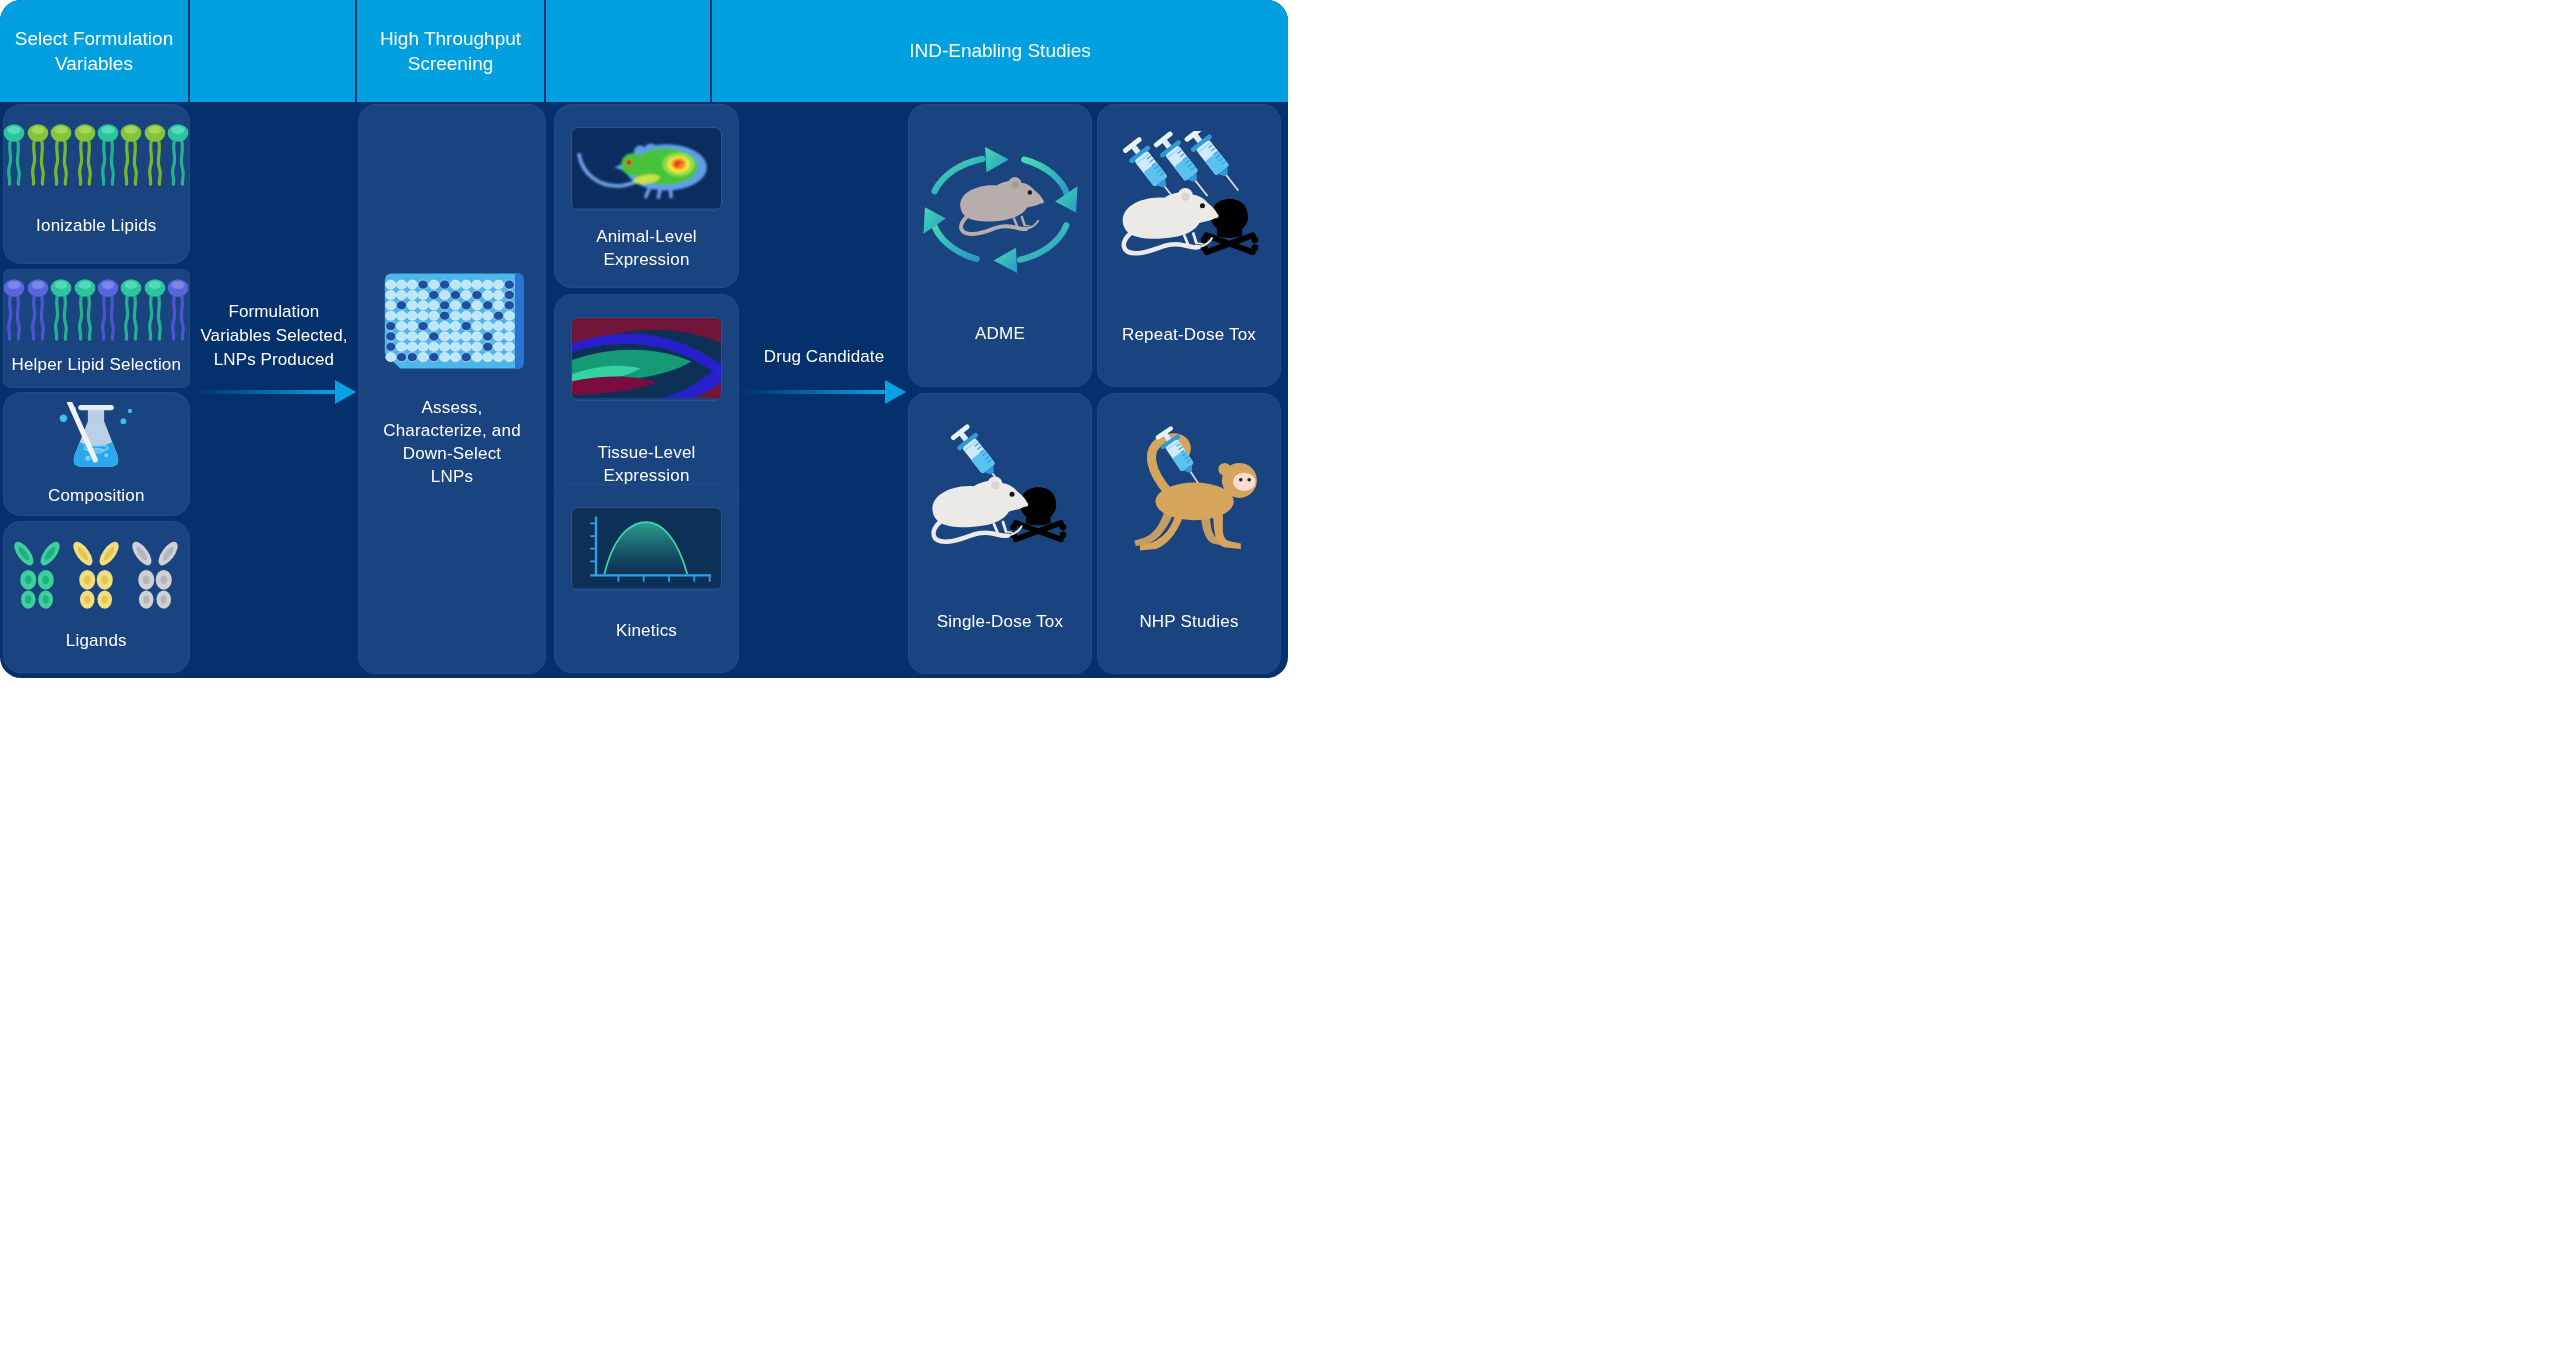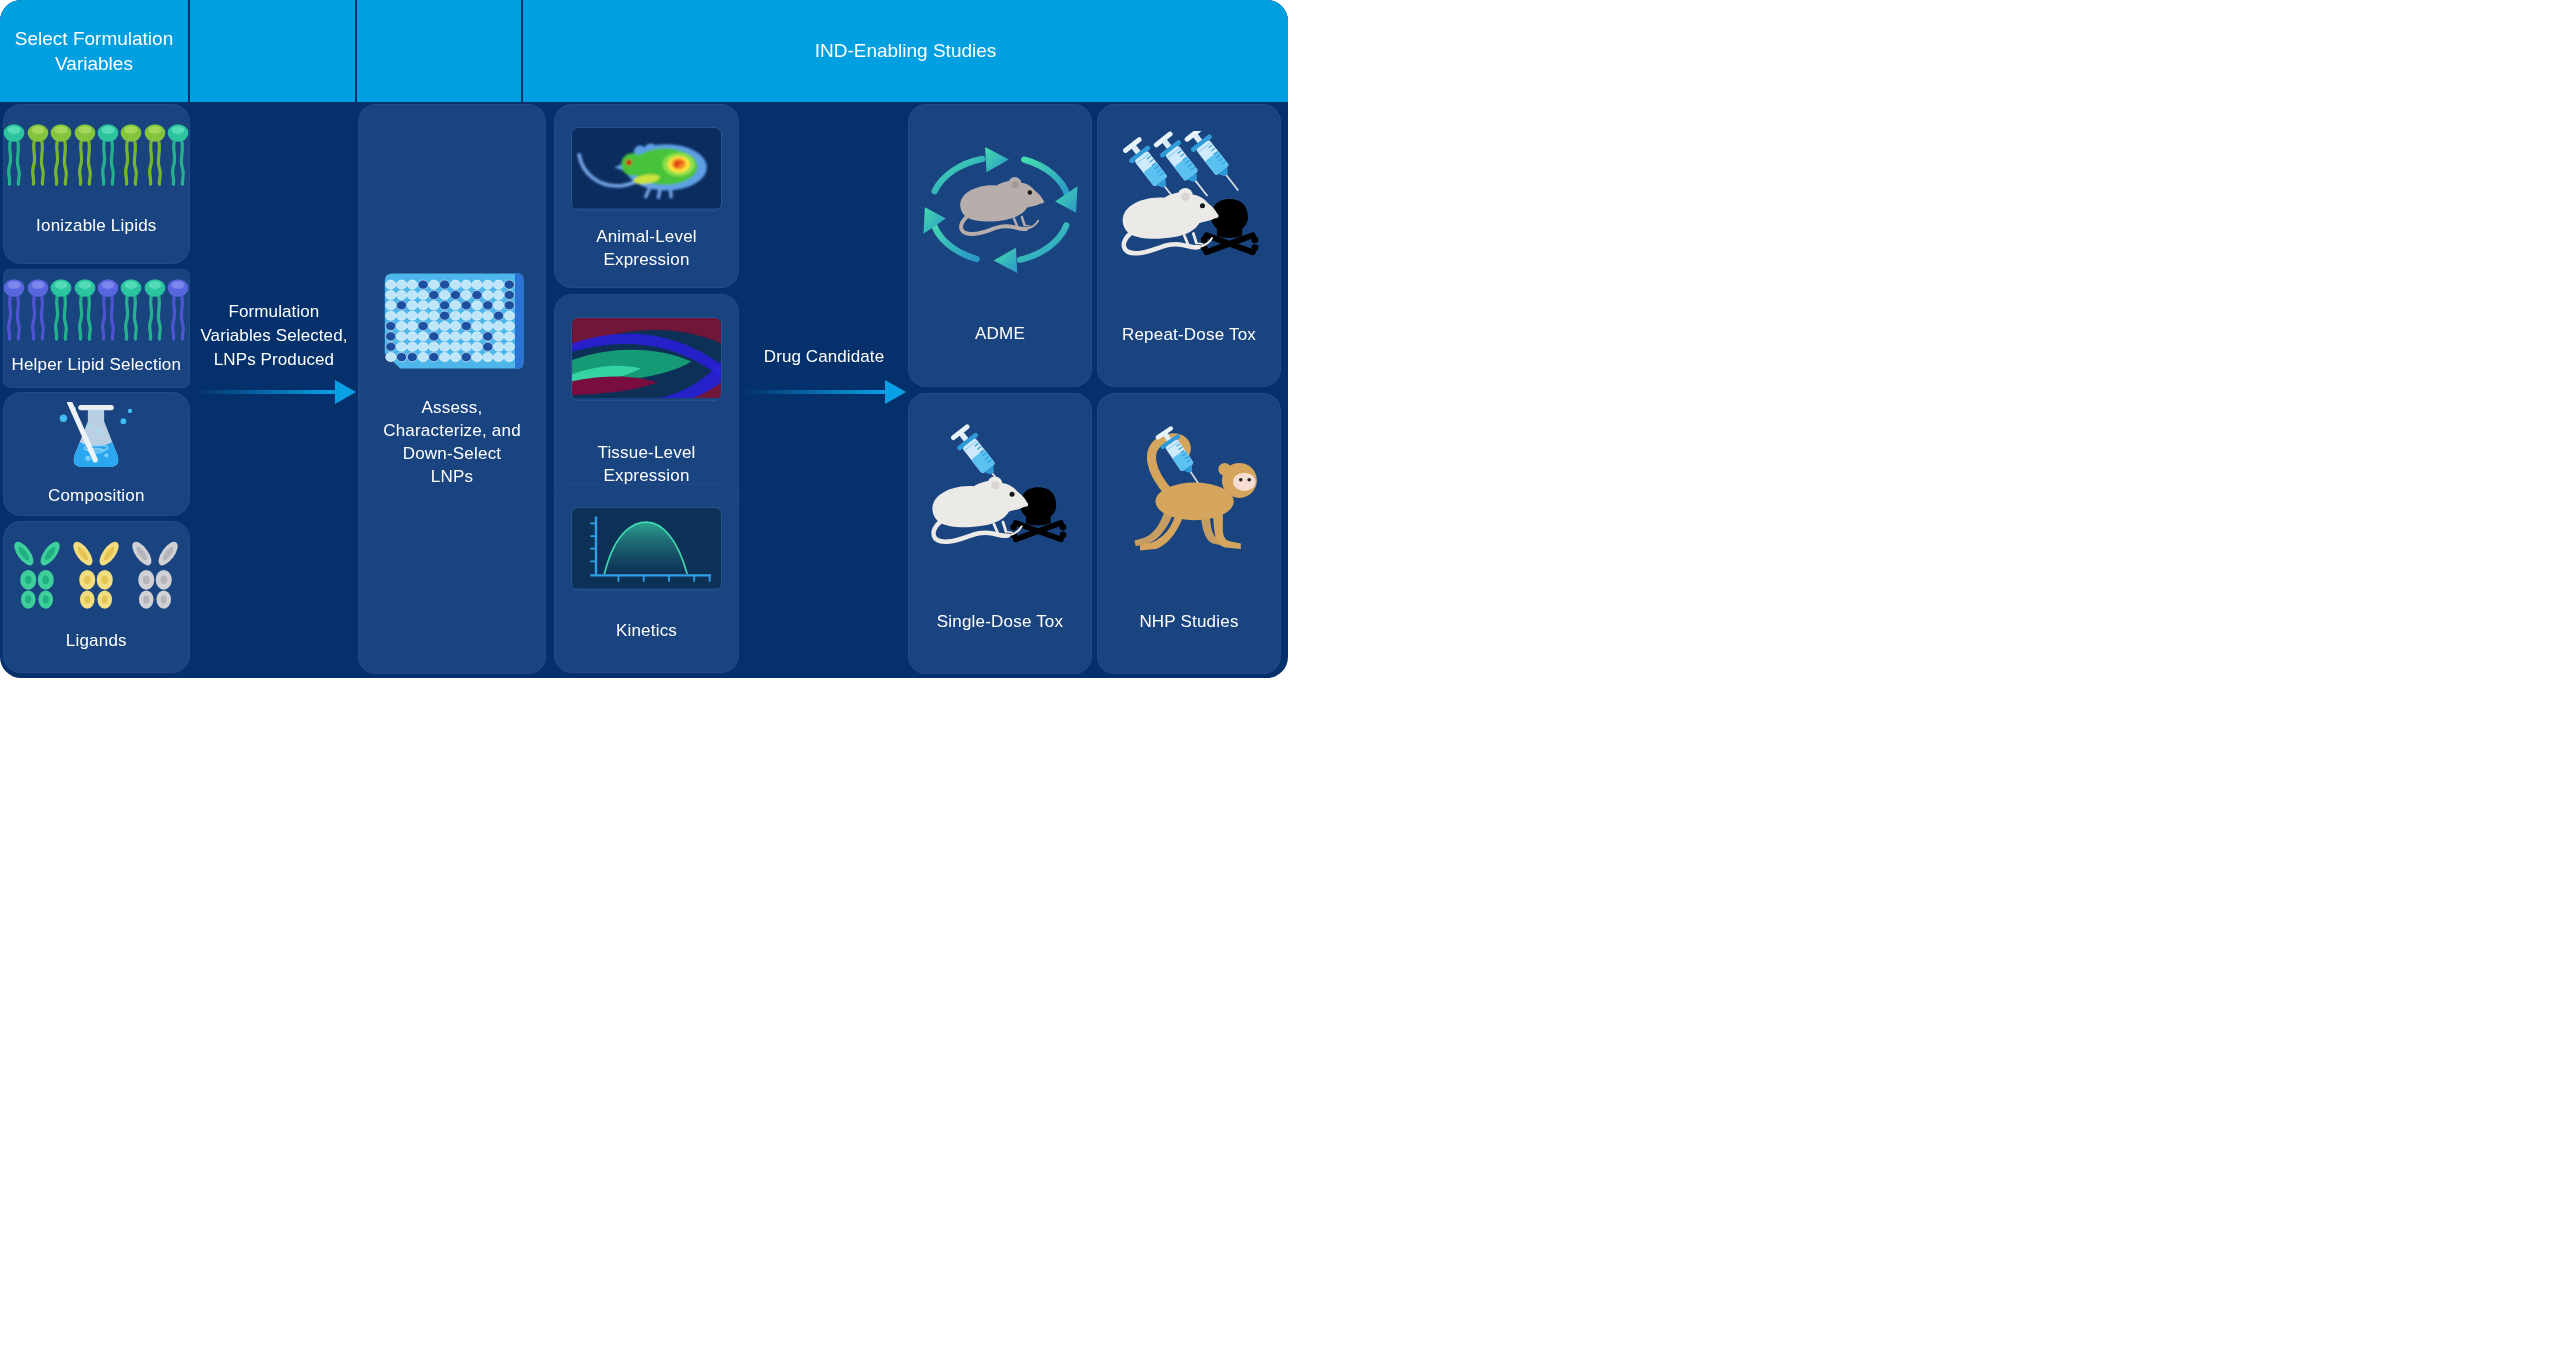--- a/index.html
+++ b/index.html
@@ -50,20 +50,24 @@
 <body>
 
 <div class="canvas">
 
   <div class="header">
     <div class="header-cell hc1">
       <span class="pre">Select Formulation
 Variables</span>
     </div>
     <div class="header-cell hc2"></div>
+    <div class="header-cell hc3">
+      <span class="pre">High Throughput
+Screening</span>
+    </div>
     <div class="header-cell hc5"></div>
     <div class="header-cell hc6">
       <span class="pre">IND-Enabling Studies</span>
     </div>
   </div>
 
   <div class="card" style="left:2.8px;top:104px;width:187px;height:160px;justify-content:flex-end;">
     <div class="icon-row" style="margin-top:18px;height:66px;">
         <svg width="22" height="66" viewBox="0 0 34 102">
     <path d="M11,30 C8,46 15,54 10,68 C6,80 12,88 10,96" stroke="#25b18e" stroke-width="5" fill="none" stroke-linecap="round"></path>

